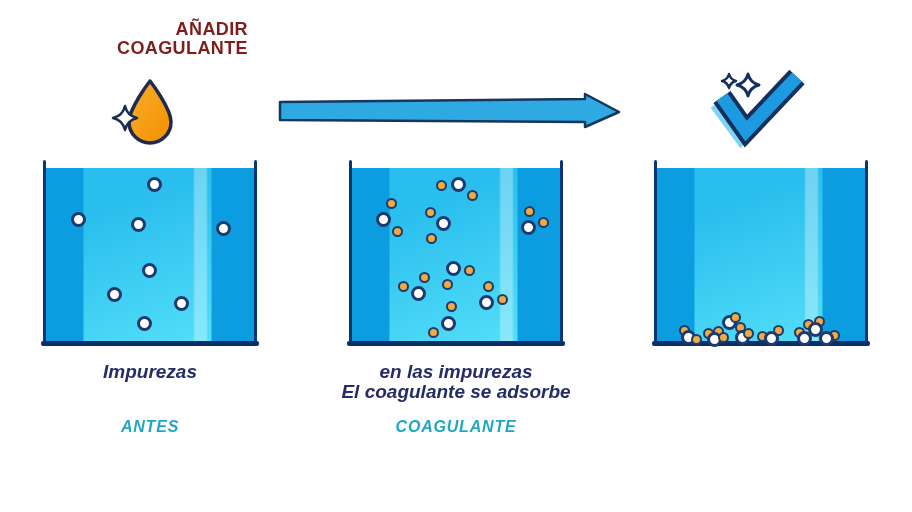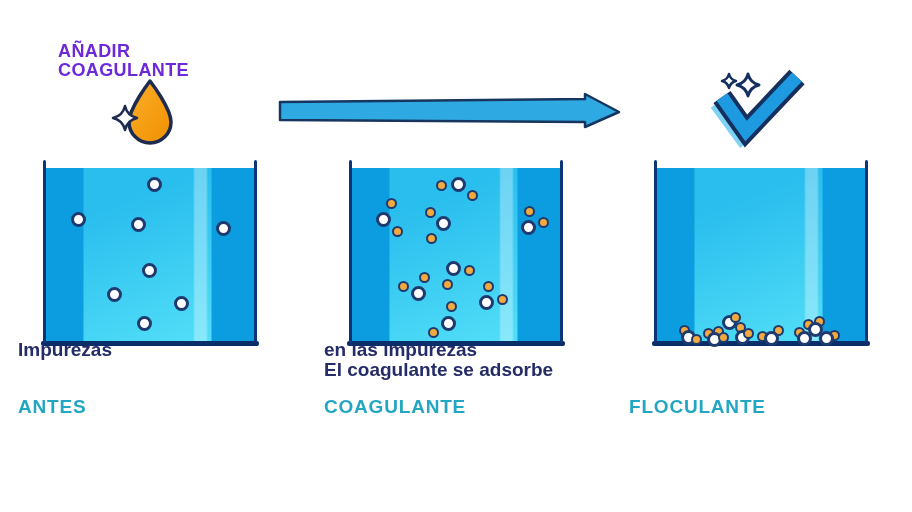--- a/index.html
+++ b/index.html
@@ -6,23 +6,23 @@
   html,body { width:912px; height:512px; }
   body {
     position:relative;
     background:#ffffff;
     font-family:"Liberation Sans", sans-serif;
     overflow:hidden;
   }
 
   
   .title {
-    position:absolute; left:58px; top:42px; width:190px;
-    text-align:left;
-    color:#6d28d9; font-size:18px; font-weight:bold;
+    position:absolute; left:58px; top:20px; width:190px;
+    text-align:right;
+    color:#7f1d1d; font-size:18px; font-weight:bold;
     line-height:19px; letter-spacing:0.4px;
   }
   .droplet-icon { position:absolute; left:110px; top:78px; }
   .arrow-icon   { position:absolute; left:278px; top:92px; }
   .check-icon   { position:absolute; left:702px; top:62px; }
   svg { display:block; }
 
   
   .beaker { position:absolute; top:160px; width:214px; height:186px; }
   #beaker-0 { left:43px; }
@@ -57,33 +57,33 @@
   .p-white {
     position:absolute; width:15px; height:15px; border-radius:50%;
     background:#ffffff; border:3px solid #1E3A6E;
   }
   .p-orange {
     position:absolute; width:11px; height:11px; border-radius:50%;
     background:#F2A93F; border:2px solid #1E3A6E;
   }
 
   
-  .stage-column { position:absolute; top:340px; width:264px; height:90px; text-align:left; }
+  .stage-column { position:absolute; top:362px; width:264px; height:90px; text-align:center;font-style:italic; }
   #col-0 { left:18px; }
   #col-1 { left:324px; }
   #col-2 { left:629px; }
 
   .caption {
     color:#252C68; font-size:19px; font-weight:bold; line-height:20px;
   }
   .caption-line:empty { display:none; }
 
   .stage-label {
     position:absolute; top:56px; left:0; right:0;
-    color:#23A6C2; font-size:19px; font-weight:bold; letter-spacing:0.8px;
+    color:#23A6C2; font-size:16px; font-weight:bold; letter-spacing:0.8px;
   }
 </style>
 </head>
 <body>
 
 <div class="title">
   <div>AÑADIR</div>
   <div>COAGULANTE</div>
 </div>
 
@@ -209,14 +209,13 @@
   <div class="caption">
     <div class="caption-line">en las impurezas</div>
     <div class="caption-line">El coagulante se adsorbe</div>
   </div>
   <div class="stage-label">COAGULANTE</div>
 </div>
 
 <div class="stage-column" id="col-2">
   <div class="caption">
   </div>
-  <div class="stage-label">FLOCULANTE</div>
 </div>
 
 </body></html>

